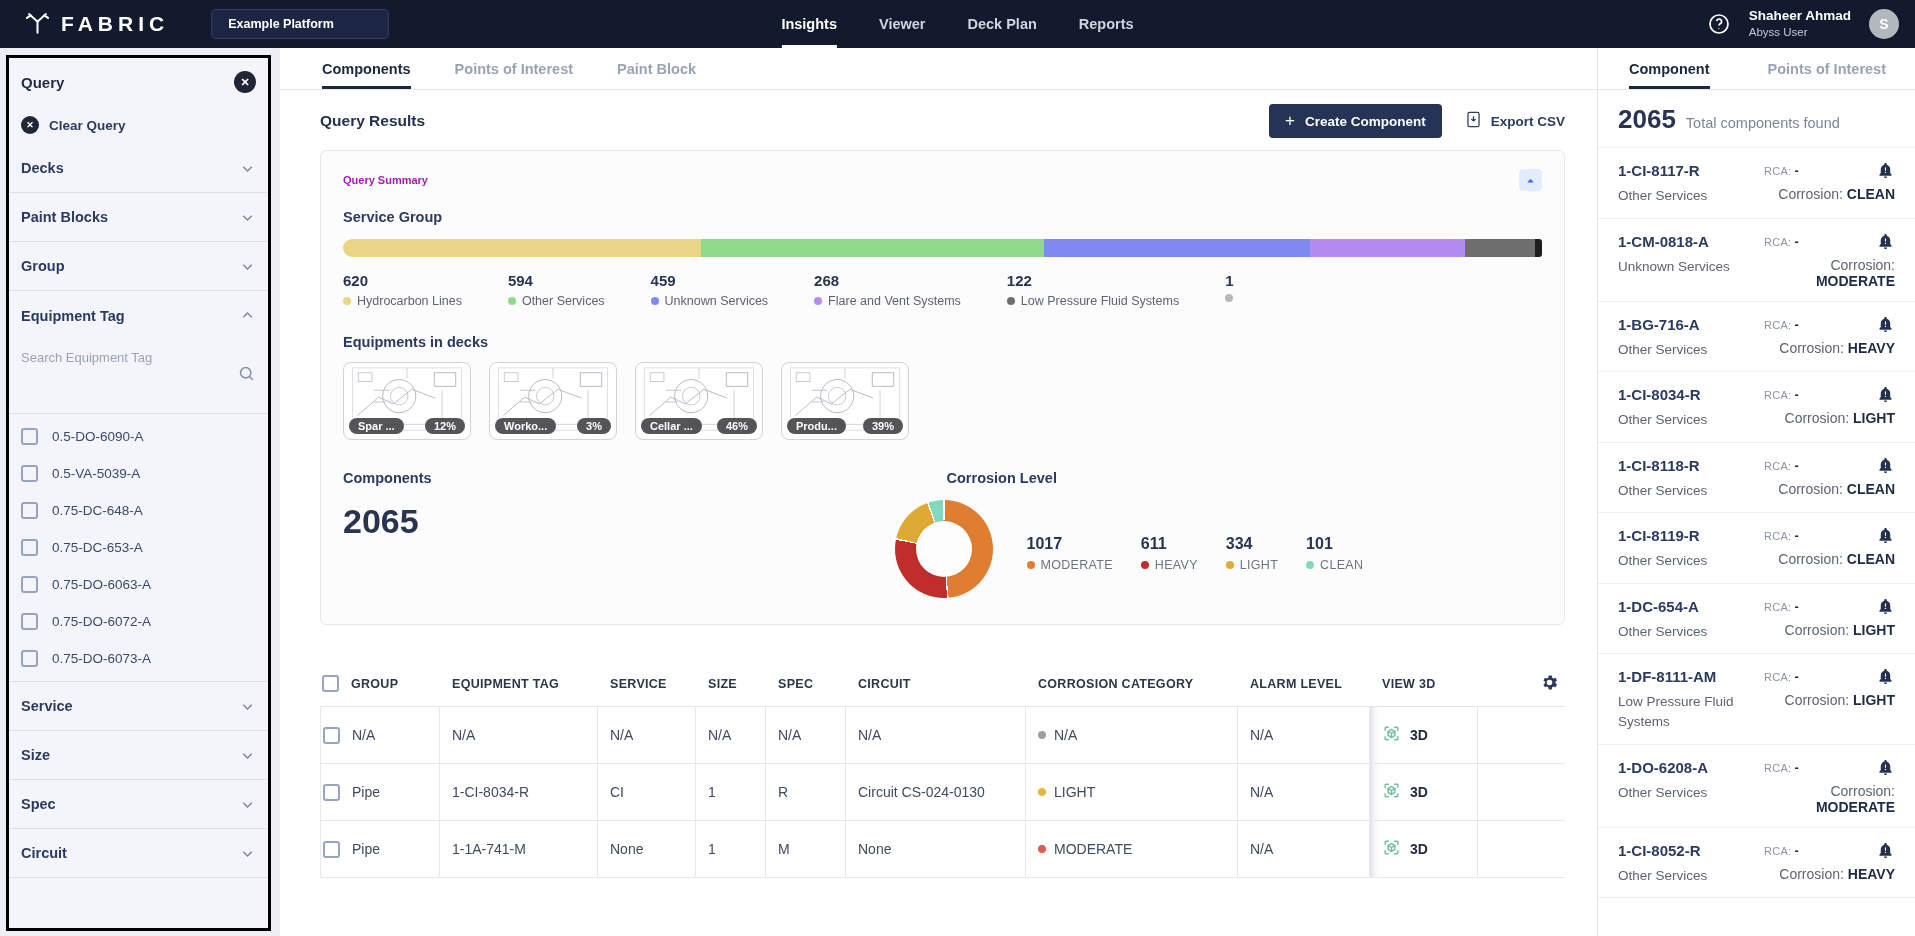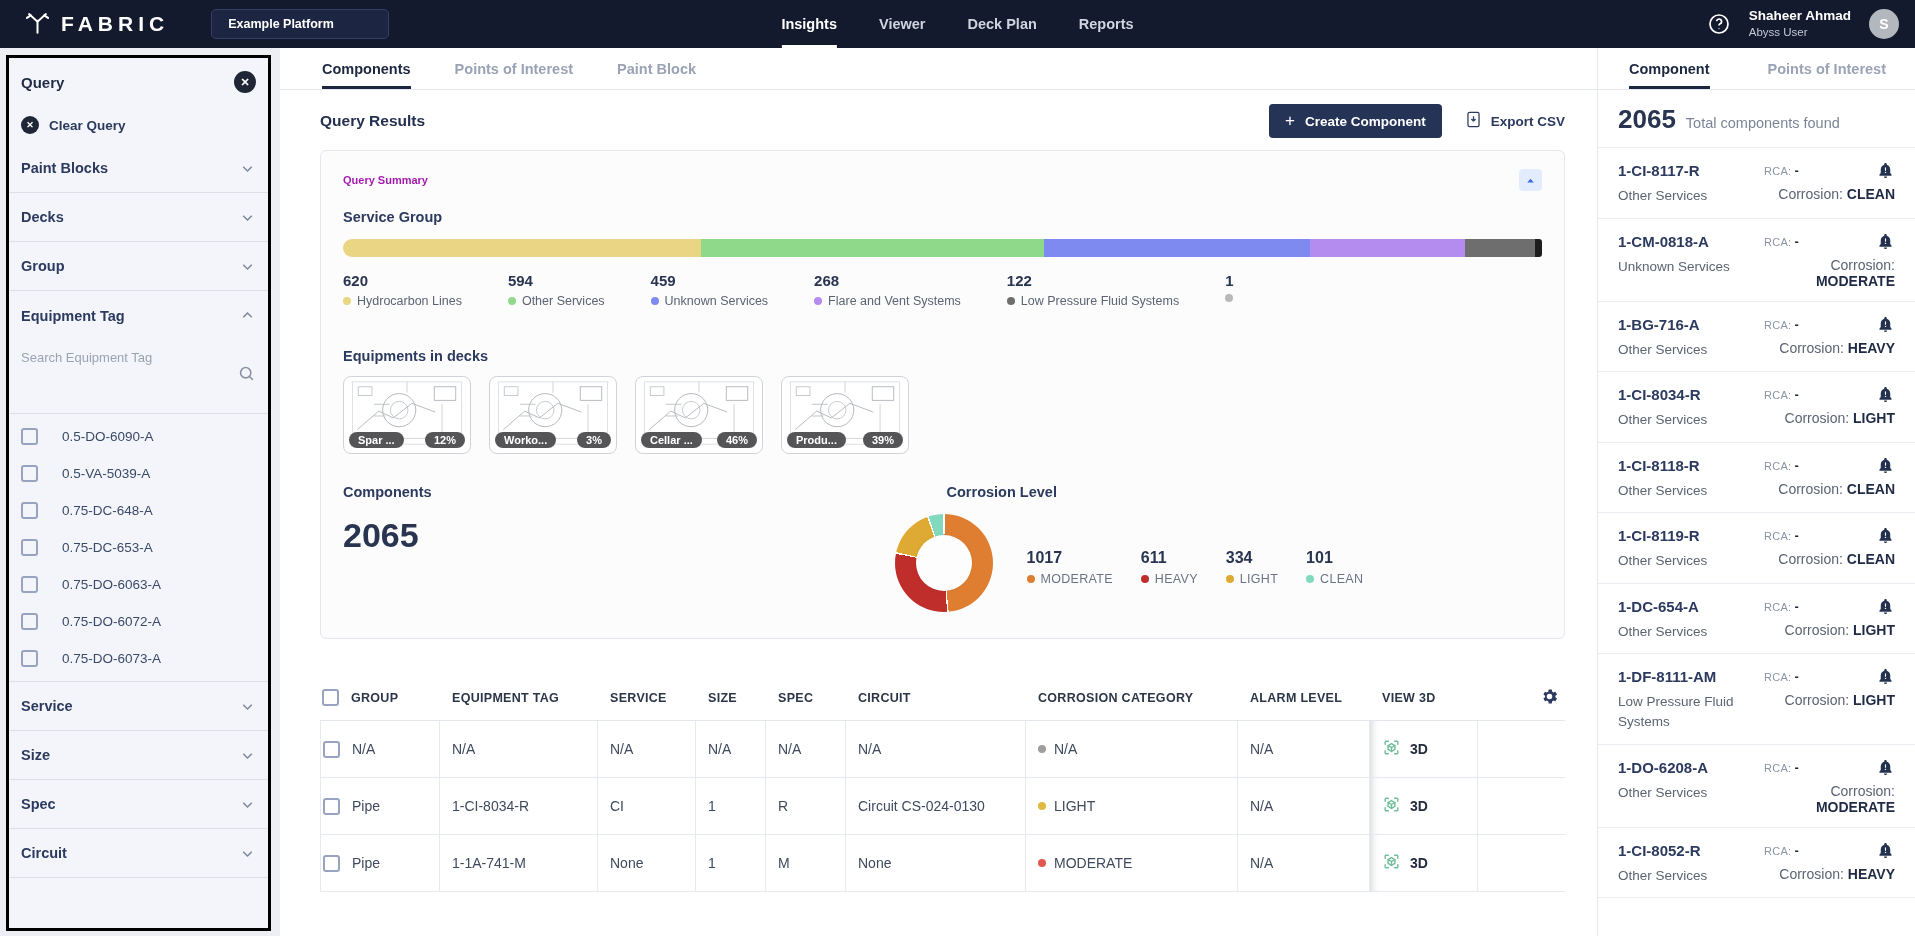--- a/index.html
+++ b/index.html
@@ -36,21 +36,21 @@
   .qsection.expanded { border-bottom:none; }
   .qs-label { font-size:14.5px; font-weight:700; color:#2b3a5e; }
   .qs-chevron { margin-left:auto; width:17px; height:17px; }
   .qsection.expanded .qs-chevron { transform:rotate(180deg); }
   .search-block { padding:8px 12px 0; border-bottom:1px solid #dcdfe8; }
   .search-row { display:flex; align-items:flex-start; }
   .search-ph { font-size:13px; color:#9aa3b2; padding-top:2px; }
   .search-icon { margin-left:auto; width:19px; height:19px; margin-top:16px; cursor:pointer; }
   .search-spacer { height:30px; }
   .tag-list { border-bottom:1px solid #dcdfe8; padding:4px 0; }
-  .tag-item { height:37px; display:flex; align-items:center; gap:24px; padding:0 12px; cursor:pointer; }
+  .tag-item { height:37px; display:flex; align-items:center; gap:14px; padding:0 12px; cursor:pointer; }
   .cbox { width:17px; height:17px; border:2px solid #97a3bf; border-radius:3px; background:transparent; flex-shrink:0; cursor:pointer; }
   .tag-label { font-size:13.5px; color:#3a4a68; }
   .apply-btn { margin-top:17px; width:100%; height:40px; background:#243356; border:none; border-radius:4px; color:#fff; font-size:14px; font-weight:700; cursor:pointer; font-family:inherit; }
 
   
   .main-col { flex:1; background:#fff; min-width:0; padding:0 32px 0 40px; }
   .tabs-row { height:42px; display:flex; gap:44px; border-bottom:1px solid #e4e7ee; margin:0 -32px 0 -40px; padding:0 32px 0 42px; }
   .tab { display:flex; align-items:center; font-size:14.5px; font-weight:700; color:#9aa3b5; border-bottom:3px solid transparent; padding-top:3px; cursor:pointer; }
   .tab.active { color:#1c2740; border-bottom-color:#1c2740; }
   .results-row { margin-top:14px; display:flex; align-items:center; }
@@ -66,21 +66,21 @@
   .collapse-btn { margin-left:auto; width:23px; height:22px; background:#e3ecfd; border:none; border-radius:4px; display:flex; align-items:center; justify-content:center; cursor:pointer; }
   .sg-label { margin-top:18px; font-size:14.5px; font-weight:700; color:#2b3a5e; }
   .sg-bar { margin-top:14px; height:18px; display:flex; border-radius:9px 3px 3px 9px; overflow:hidden; }
   .bar-seg { height:100%; }
   .sg-legend { margin-top:15px; display:flex; gap:46px; }
   .leg-item { }
   .leg-val { font-size:15px; font-weight:700; color:#283450; }
   .leg-line { margin-top:5px; display:flex; align-items:center; gap:6px; }
   .leg-dot { width:8px; height:8px; border-radius:50%; flex-shrink:0; }
   .leg-name { font-size:12.5px; color:#5b6472; white-space:nowrap; }
-  .eq-label { margin-top:40px; font-size:14.5px; font-weight:700; color:#2b3a5e; }
+  .eq-label { margin-top:26px; font-size:14.5px; font-weight:700; color:#2b3a5e; }
   .thumbs-row { margin-top:12px; display:flex; gap:18px; }
   .deck-thumb { width:128px; height:78px; background:#fff; border:1px solid #cfd3da; border-radius:8px; position:relative; overflow:hidden; cursor:pointer; }
   .deck-thumb svg.bp { position:absolute; inset:0; width:100%; height:100%; }
   .thumb-pill { position:absolute; bottom:5px; background:rgba(70,70,74,.92); color:#fff; font-size:11px; font-weight:700; border-radius:10px; padding:2px 9px; white-space:nowrap; }
   .pill-name { left:5px; max-width:72px; overflow:hidden; text-overflow:ellipsis; }
   .pill-pct { right:5px; }
   .bottom-row { margin-top:30px; display:flex; }
   .components-block { width:46%; }
   .comp-label { font-size:14.5px; font-weight:700; color:#2b3a5e; }
   .comp-count { margin-top:16px; font-size:34px; font-weight:700; color:#283450; }
@@ -179,29 +179,29 @@
         <div class="qp-header">
           <span class="qp-title">Query</span>
           <span class="xcircle">✕</span>
         </div>
         <div class="clear-row">
           <span class="xcircle small">✕</span>
           <span class="clear-label">Clear Query</span>
         </div>
         <div>
             <div class="qsection">
-    <span class="qs-label">Paint Blocks</span>
+    <span class="qs-label">Decks</span>
     <span class="qs-chevron">
       <svg viewBox="0 0 24 24" width="17" height="17" fill="none" stroke="#7c8699" stroke-width="2">
                   <path d="M6 9.5l6 6 6-6"></path>
                 </svg>
     </span>
   </div>
             <div class="qsection">
-    <span class="qs-label">Decks</span>
+    <span class="qs-label">Paint Blocks</span>
     <span class="qs-chevron">
       <svg viewBox="0 0 24 24" width="17" height="17" fill="none" stroke="#7c8699" stroke-width="2">
                   <path d="M6 9.5l6 6 6-6"></path>
                 </svg>
     </span>
   </div>
             <div class="qsection">
     <span class="qs-label">Group</span>
     <span class="qs-chevron">
       <svg viewBox="0 0 24 24" width="17" height="17" fill="none" stroke="#7c8699" stroke-width="2">

